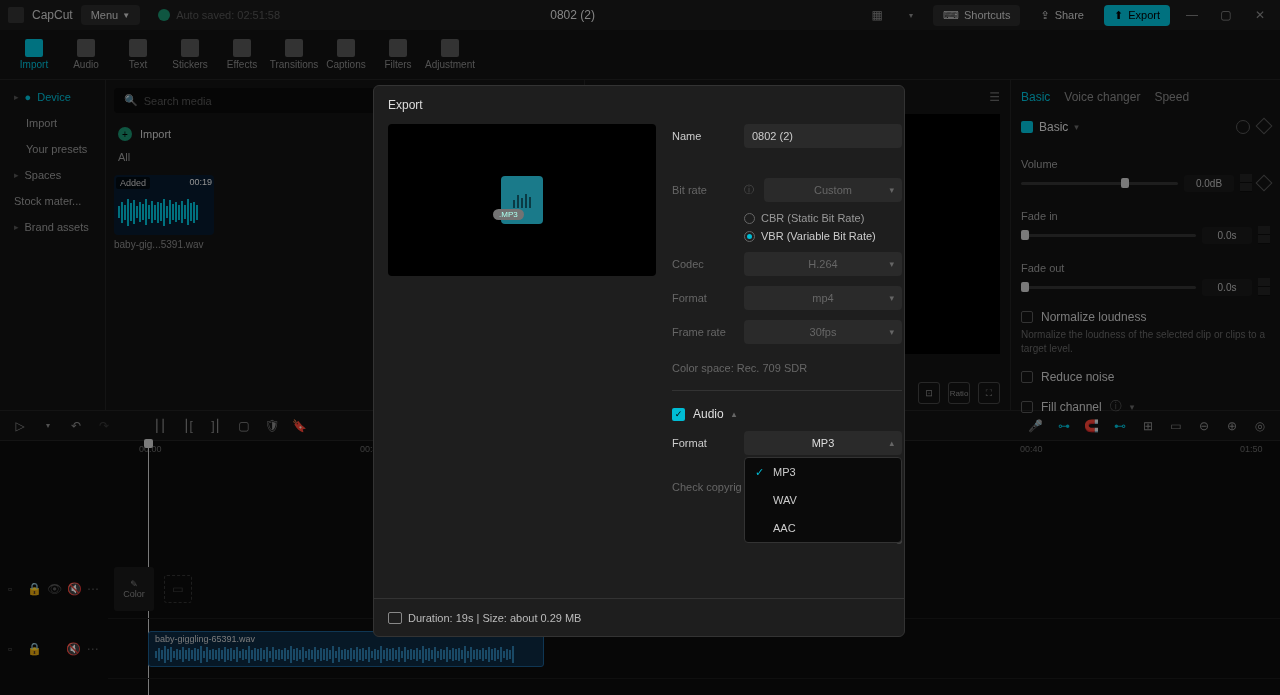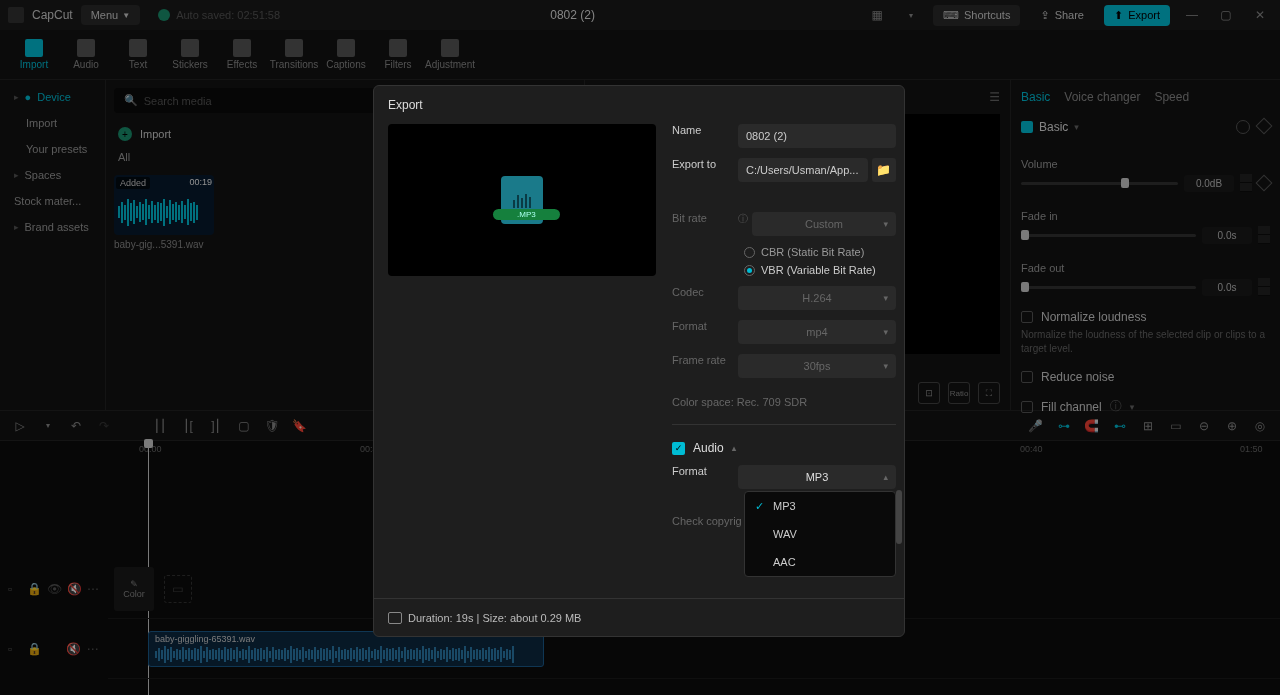--- a/index.html
+++ b/index.html
@@ -98,23 +98,23 @@
 
 .overlay { position: absolute; inset: 0; background: rgba(0,0,0,0.4); }
 .modal { position: absolute; left: 373px; top: 85px; width: 532px; height: 552px; background: #1e1e1e; border: 1px solid #333; border-radius: 6px; display: flex; flex-direction: column; }
 .modal-head { padding: 12px 14px; color: #ddd; font-size: 12px; }
 .modal-body { flex: 1; display: flex; gap: 16px; padding: 0 14px; overflow: hidden; position: relative; }
 .modal-preview { width: 268px; }
 .mp-canvas { width: 268px; height: 152px; background: #000; border-radius: 4px; display: flex; align-items: center; justify-content: center; }
 .mp3-icon { width: 42px; height: 48px; background: #1a7a8a; border-radius: 4px; position: relative; display: flex; flex-direction: column; align-items: center; justify-content: center; }
 .mp3-bars { display: flex; gap: 2px; align-items: flex-end; height: 16px; }
 .mp3-bars span { width: 2px; background: #0a3a44; }
-.mp3-label { position: absolute; bottom: 4px; left: -8px; background: #15803d; color: #afe; font-size: 8px; padding: 1px 24px; border-radius: 7px; text-align: center; }
+.mp3-label { position: absolute; bottom: 4px; left: -8px; background: #737373; color: #afe; font-size: 8px; padding: 1px 6px; border-radius: 7px; text-align: center; }
 .modal-form { flex: 1; display: flex; flex-direction: column; gap: 10px; position: relative; }
-.form-row { display: flex; gap: 4px; }
+.form-row { display: flex; align-items: center; gap: 10px; }
 .form-label { width: 62px; color: #ccc; font-size: 11px; }
 .form-label.dim { color: #666; }
 .form-input { flex: 1; background: #2a2a2a; color: #ccc; padding: 6px 8px; border-radius: 4px; font-size: 11px; border: none; }
 .form-select { flex: 1; background: #2a2a2a; color: #999; padding: 6px 8px; border-radius: 4px; font-size: 11px; display: flex; justify-content: center; align-items: center; position: relative; }
 .form-select.dim { color: #666; }
 .form-select .chev { position: absolute; right: 8px; color: #666; font-size: 9px; }
 .folder-btn { width: 24px; height: 24px; background: #2a2a2a; border-radius: 3px; display: flex; align-items: center; justify-content: center; color: #ccc; }
 .radio-group { margin-left: 72px; display: flex; flex-direction: column; gap: 6px; }
 .radio-row { display: flex; align-items: center; gap: 6px; color: #999; font-size: 11px; }
 .radio { width: 11px; height: 11px; border: 1px solid #666; border-radius: 50%; display: flex; align-items: center; justify-content: center; }
@@ -570,27 +570,20 @@
             </div>
           <div class="mp3-label">.MP3</div>
         </div>
       </div>
     </div>
     <div class="modal-form">
       <div class="form-row">
         <div class="form-label">Name</div>
         <input class="form-input" value="0802 (2)" style="">
       </div>
-      <div class="form-row">
-        <div class="form-label">Export to</div>
-        <div class="form-input" style="flex:1;overflow:hidden;white-space:nowrap">C:/Users/Usman/App...</div>
-        <div class="folder-btn">
-          <span>📁</span>
-        </div>
-      </div>
       <div style="height:10px"></div>
       <div class="form-row">
         <div class="form-label dim">Bit rate</div>
         <span style="color:#555;font-size:10px">ⓘ</span>
         <div class="form-select dim">
           <span>Custom</span>
             <span class="chev">▾</span>
         </div>
       </div>
       <div class="radio-group">

